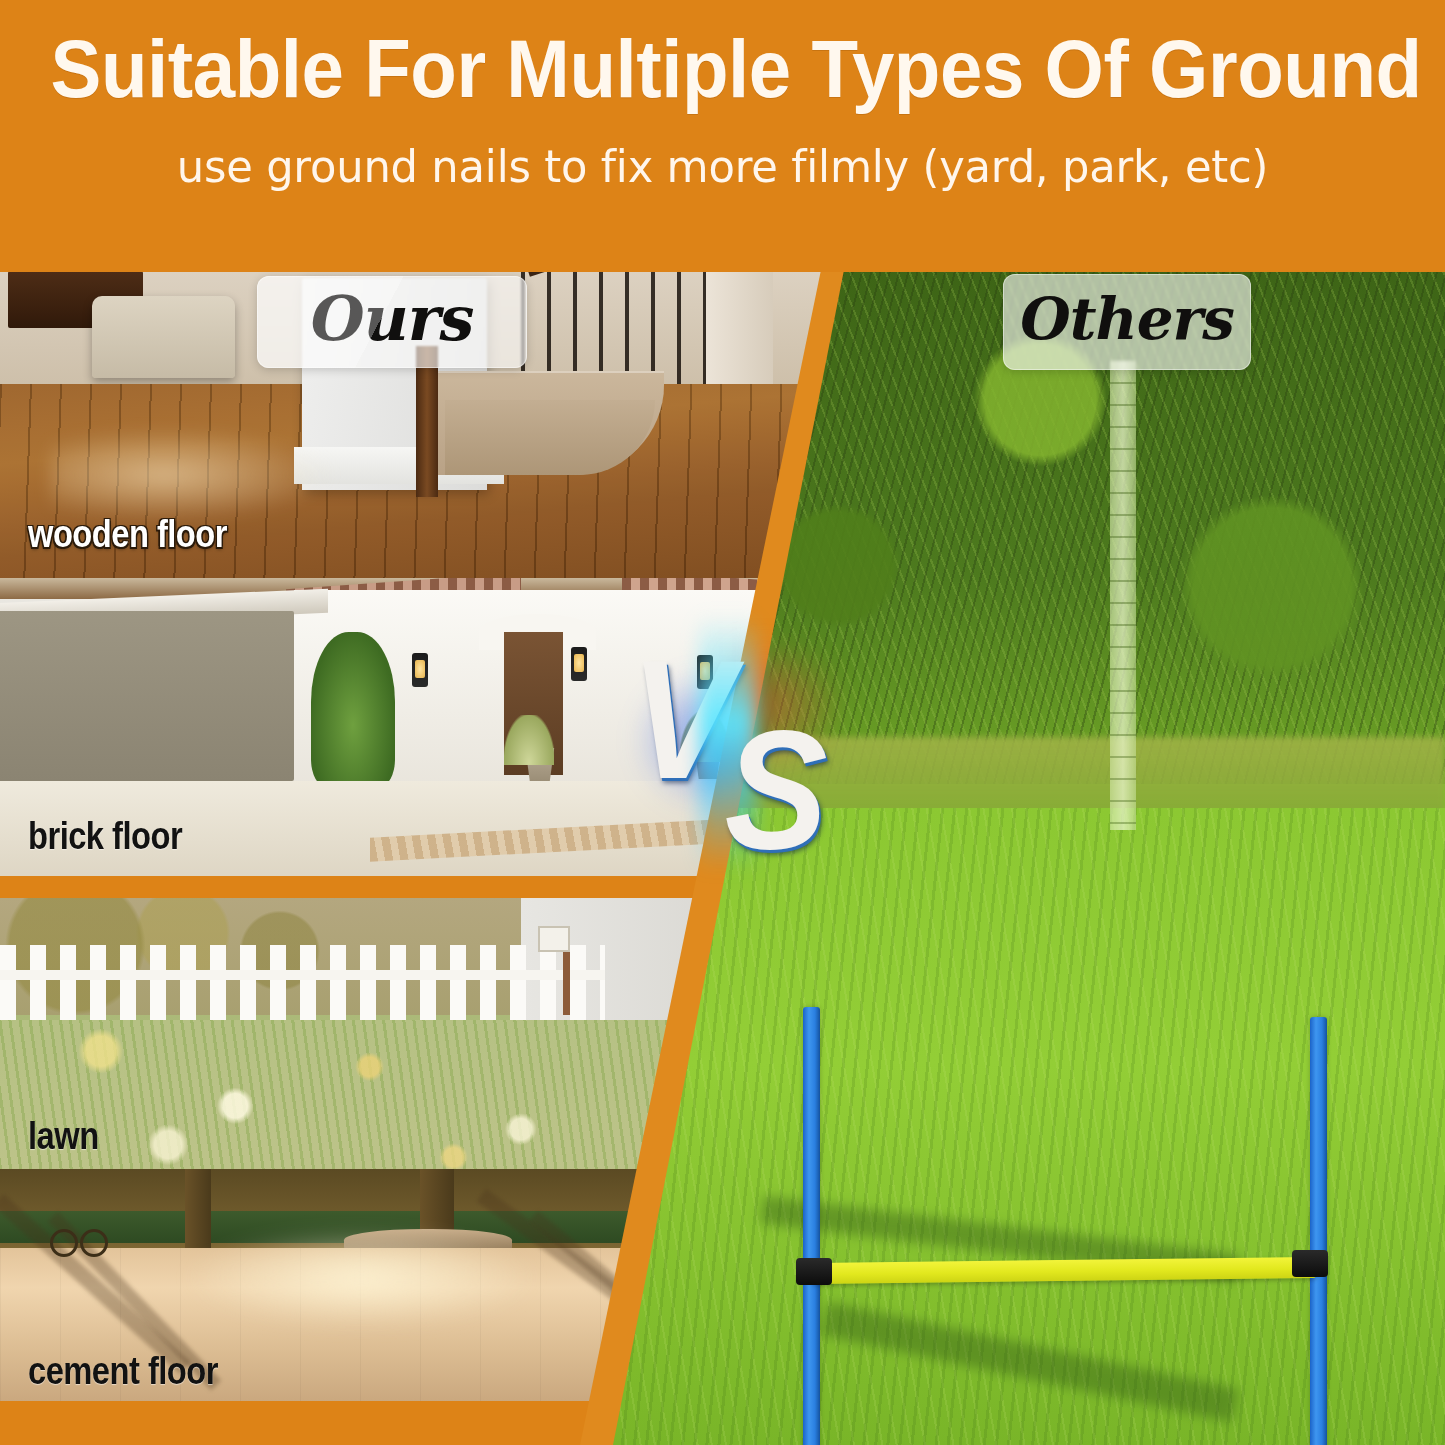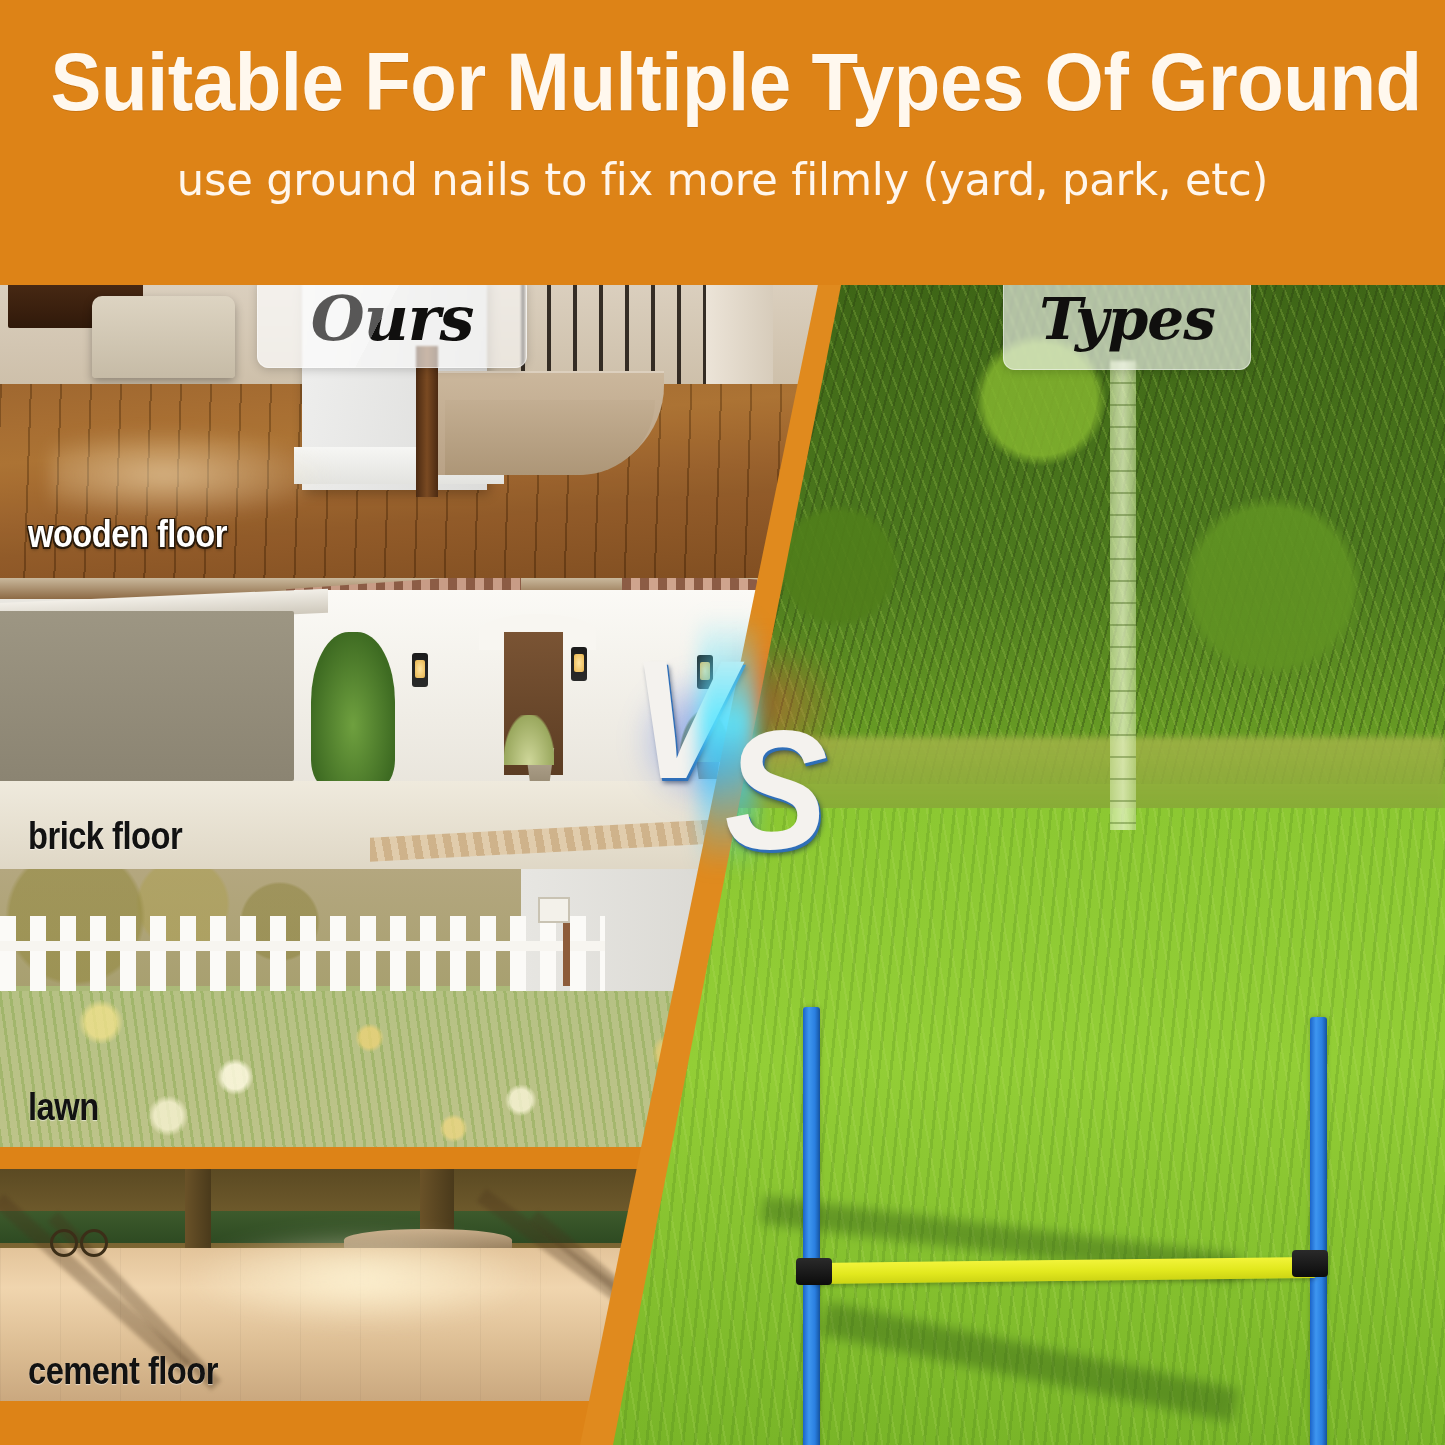--- a/index.html
+++ b/index.html
@@ -16,21 +16,21 @@
   #poster {
     position:relative;
     width:1445px; height:1445px;
     background:#DD8317;
     overflow:hidden;
   }
 
   
   .header {
     position:absolute;
-    left:0; top:13px; width:1445px; height:272px;
+    left:0; top:0; width:1445px; height:272px;
     background:#DD8317;
     z-index:40;
     text-align:center;
     overflow:hidden;
   }
   .header-title {
     margin-top:26px;
     font-family:"Liberation Sans", sans-serif;
     font-size:82px;
     font-weight:bold;
@@ -227,21 +227,21 @@
     position:absolute; left:0; top:68%; width:100%; height:32%;
     background:linear-gradient(180deg,#efeadd,#ded6c4);
   }
   .brick-band {
     position:absolute; left:44%; top:84%; width:44%; height:8%;
     background:repeating-linear-gradient(80deg,#cbab7f 0,#cbab7f 8px,#e0c9a6 8px,#e0c9a6 15px);
     transform:skewY(-3deg); opacity:.85;
   }
 
   
-  #ph-lawn { top:604px; height:278px; }
+  #ph-lawn { top:633px; height:278px; }
   .lawn-scene { position:absolute; inset:0;
     background:linear-gradient(180deg,#cdbda0 0%,#bfb08f 26%,#aab977 40%,#b5bd84 70%,#c0be8d 100%); }
   .trees-bg {
     position:absolute; left:0; top:0; width:64%; height:42%;
     background:
       radial-gradient(circle at 14% 40%, rgba(150,140,70,.65) 0 14%, rgba(0,0,0,0) 15%),
       radial-gradient(circle at 34% 30%, rgba(173,160,86,.6) 0 12%, rgba(0,0,0,0) 13%),
       radial-gradient(circle at 52% 45%, rgba(140,130,60,.5) 0 13%, rgba(0,0,0,0) 14%),
       linear-gradient(180deg,#b4a77f,#a8a070);
   }
@@ -595,21 +595,21 @@
     <div class="vs-glow3"></div>
     <div class="vs-letter" id="vs-v">V</div>
     <div class="vs-glow"></div>
     <div class="vs-letter" id="vs-s">S</div>
   </div>
 
   <div class="plate" id="plate-ours">
     <span class="plate-text">Ours</span>
   </div>
   <div class="plate" id="plate-others">
-    <span class="plate-text">Types</span>
+    <span class="plate-text">Others</span>
   </div>
 
   <div class="header">
     <div class="header-title">Suitable For Multiple Types Of Ground</div>
     <div class="header-sub">use ground nails to fix more filmly (yard, park, etc)</div>
   </div>
 
 </div>
 
 </body></html>

